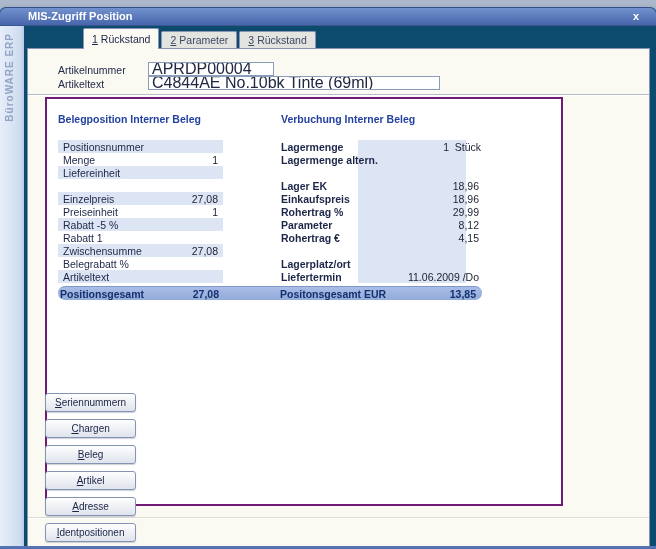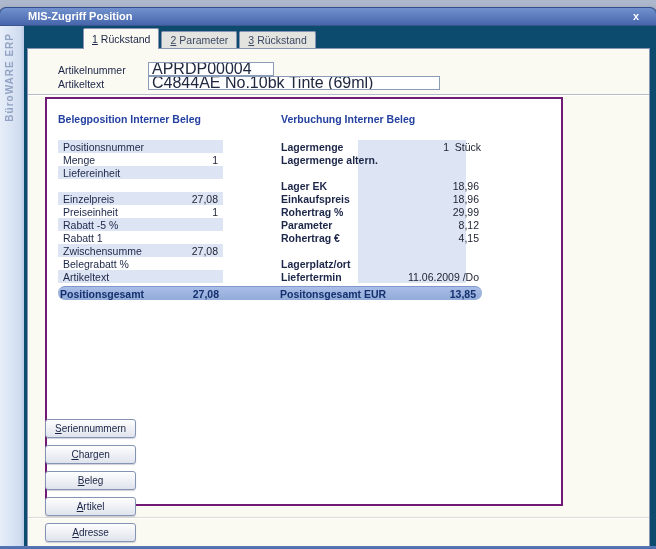--- a/index.html
+++ b/index.html
@@ -229,20 +229,21 @@
           </div>
         </div>
 
         <div class="bdiv"></div>
         <div class="btnrow">
           <button><u>S</u>eriennummern</button>
           <button><u>C</u>hargen</button>
           <button><u>B</u>eleg</button>
           <button><u>A</u>rtikel</button>
           <button><u>A</u>dresse</button>
+          <button><u>I</u>dentpositionen</button>
         </div>
 
       </div>
     </div>
   </div>
 
   <div class="bottomband"></div>
 </div>
 
 </body></html>

